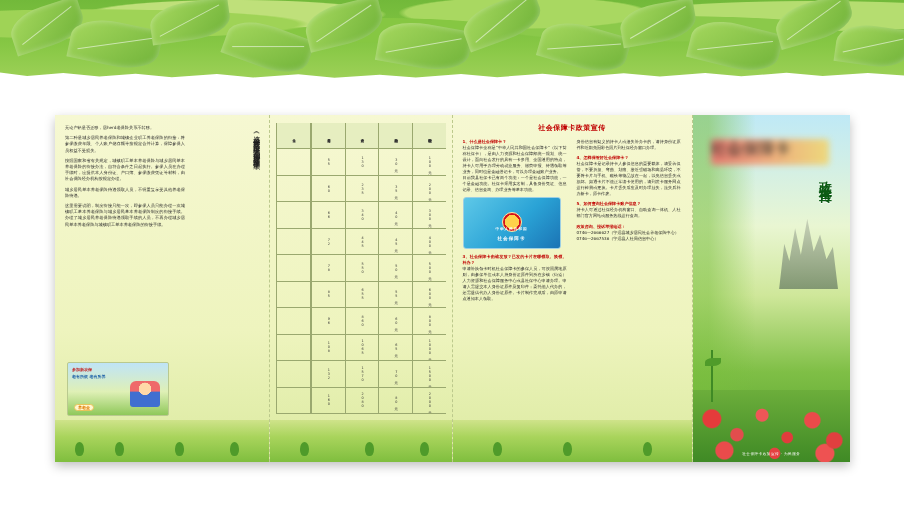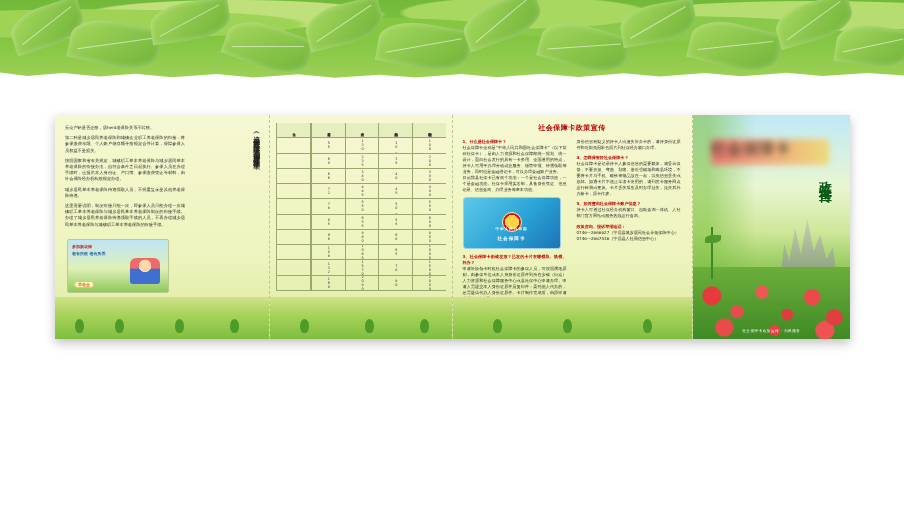--- a/index.html
+++ b/index.html
@@ -33,21 +33,21 @@
     content:"";position:absolute;left:8%;top:48%;width:84%;height:1px;
     background:rgba(255,255,255,.55);transform:rotate(-20deg);
   }
   .banner-tear{
     position:absolute;left:0;bottom:-2px;width:904px;height:16px;
     background:#fff;
     clip-path:polygon(0 40%,3% 62%,7% 44%,11% 66%,15% 48%,19% 70%,24% 50%,28% 72%,33% 52%,37% 74%,42% 54%,46% 72%,51% 50%,55% 70%,60% 48%,64% 68%,69% 46%,73% 66%,78% 44%,82% 64%,87% 42%,91% 62%,96% 44%,100% 60%,100% 100%,0 100%);
   }
   
   .brochure{
-    position:absolute;left:55px;top:115px;width:795px;height:224px;
+    position:absolute;left:55px;top:115px;width:795px;height:347px;
     display:flex;
     box-shadow:0 4px 10px rgba(0,0,0,.25);
     background:#f2f5c8;
   }
   .panel{position:relative;overflow:hidden;}
   .panel-ground{
     position:absolute;left:0;bottom:0;width:100%;height:42px;
     background:linear-gradient(180deg,#cfe38a 0%,#a9d45c 40%,#7fbe3e 100%);
   }
   .grass-dot{

